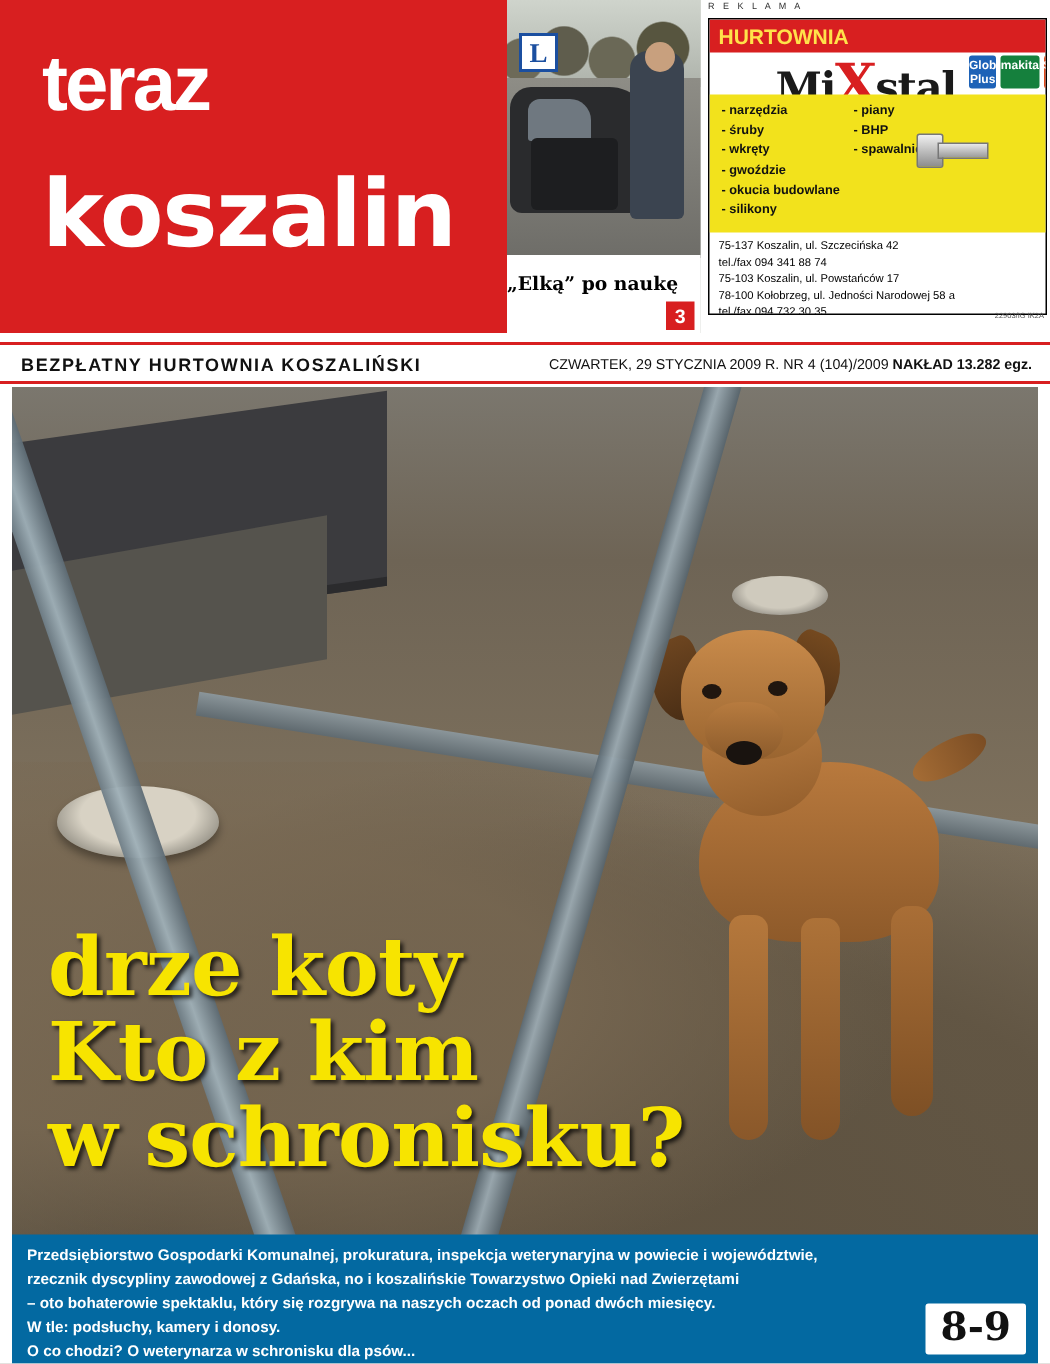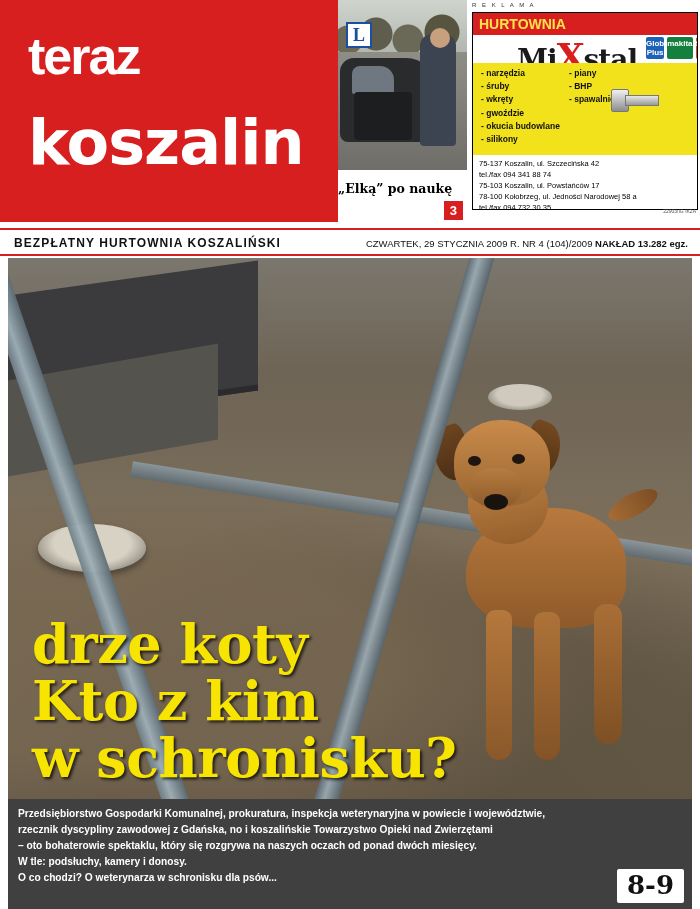--- a/index.html
+++ b/index.html
@@ -359,22 +359,22 @@
     line-height: 1.06;
     color: #f7e400;
     text-shadow: 2px 2px 3px rgba(0,0,0,0.75);
     letter-spacing: -0.5px;
   }
   .headline div { white-space: nowrap; }
 
   
   .teaser {
     position: absolute; left: 8px; bottom: 0;
-    width: 684px; height: 110px;
-    background: #404040;
+    width: 684px; height: 86px;
+    background: #0369a1;
     color: #ffffff;
   }
   .teaser-text {
     position: absolute; left: 10px; top: 7px; width: 580px;
     font-size: 10.2px; line-height: 1.48; font-weight: bold;
   }
   .teaser-text p { margin-bottom: 1px; }
   .teaser-pages {
     position: absolute; right: 8px; bottom: 6px;
     background: #ffffff; color: #111;

